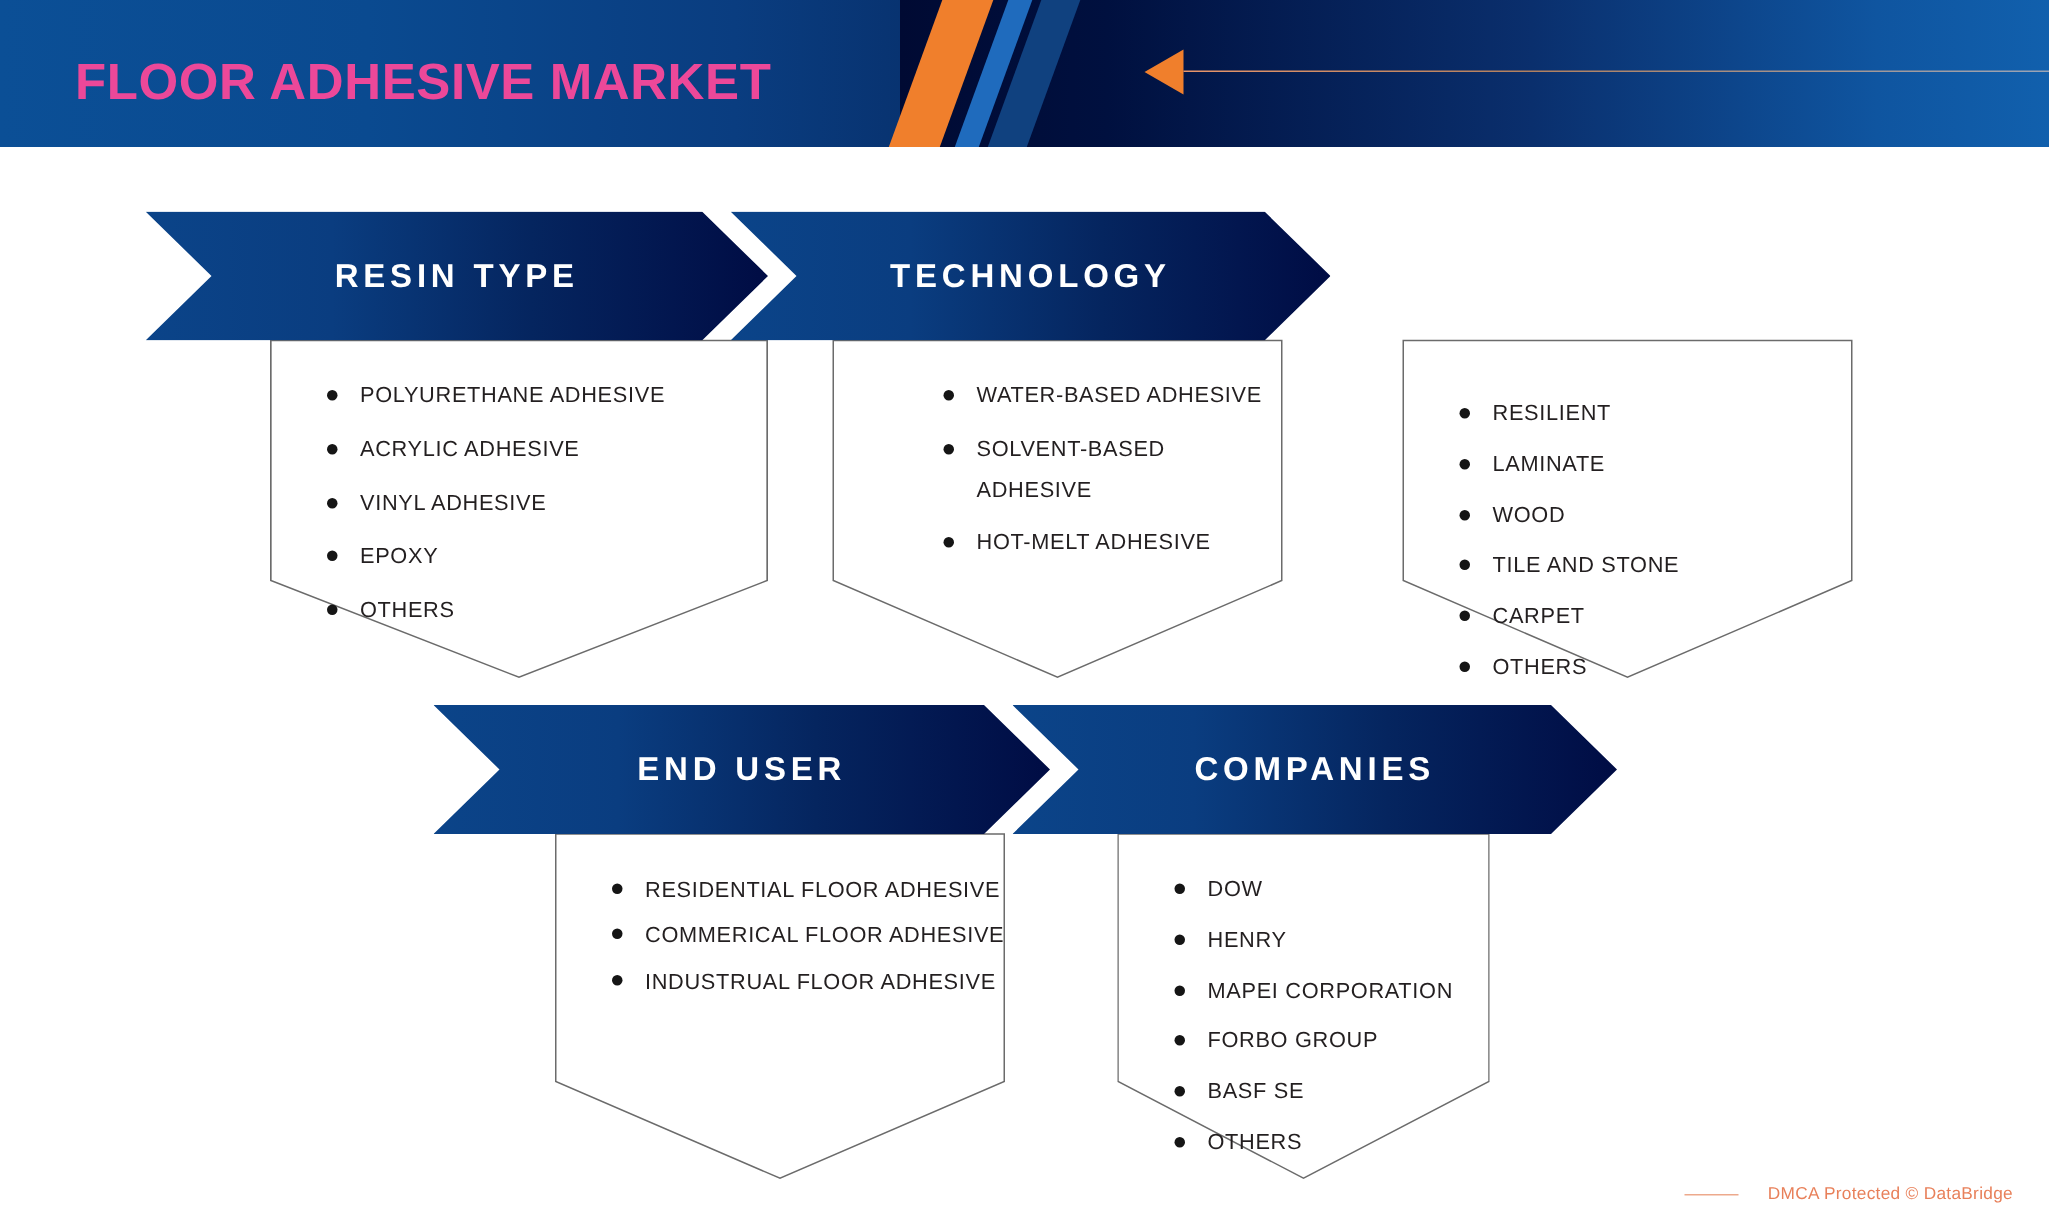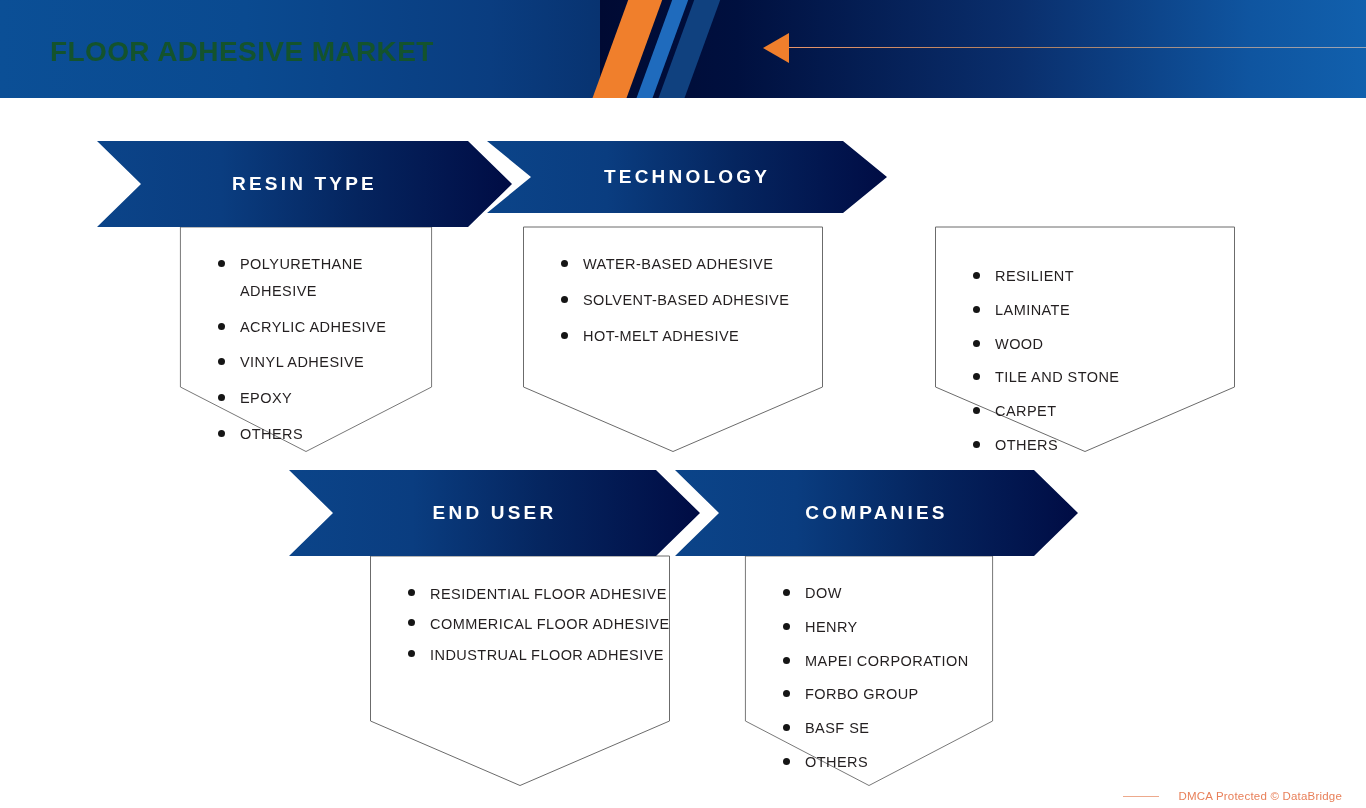--- a/index.html
+++ b/index.html
@@ -60,22 +60,22 @@
   }
   #hdr-stripe-blue2 {
     left: 676px;
     width: 26px;
     background: #10417f;
   }
   #header-title {
     position: absolute;
     left: 50px;
     top: 36px;
-    color: #14532d;
-    font-size: 28px;
+    color: #ec4899;
+    font-size: 34px;
     font-weight: bold;
     letter-spacing: 0.4px;
     font-family: "Liberation Sans", sans-serif;
     white-space: nowrap;
   }
   #hdr-arrow {
     position: absolute;
     left: 763px;
     top: 33px;
     width: 0; height: 0;
@@ -92,33 +92,33 @@
     background: linear-gradient(90deg, #e8956a 0%, #b1805f 40%, #9aa4b6 100%);
   }
 
   
   .banner {
     position: absolute;
     color: #ffffff;
     display: flex;
     align-items: center;
     justify-content: center;
-    font-size: 19px;
+    font-size: 22px;
     font-weight: bold;
     letter-spacing: 3.2px;
     white-space: nowrap;
     background: linear-gradient(90deg, #0b4489 0%, #0a3d80 30%, #05255f 62%, #000c44 100%);
     clip-path: polygon(0 0, calc(100% - 44px) 0, 100% 50%, calc(100% - 44px) 100%, 0 100%, 44px 50%);
   }
   .banner-label {
     pointer-events: none;
   }
 
   #banner-resin     { left: 97px;  top: 141px; width: 415px; height: 86px; z-index: 4; }
-  #banner-tech      { left: 487px; top: 141px; width: 400px; height: 72px; z-index: 3; }
+  #banner-tech      { left: 487px; top: 141px; width: 400px; height: 86px; z-index: 3; }
   #banner-app       { left: 862px; top: 141px; width: 407px; height: 86px; z-index: 2; }
   #banner-enduser   { left: 289px; top: 470px; width: 411px; height: 86px; z-index: 4; }
   #banner-companies { left: 675px; top: 470px; width: 403px; height: 86px; z-index: 3; text-align: right; }
 
   
   .card {
     position: absolute;
     box-sizing: border-box;
   }
   .card-svg {
@@ -148,22 +148,22 @@
   .card-item .bullet {
     position: absolute;
     left: 2px;
     top: 9px;
     width: 7px;
     height: 7px;
     border-radius: 50%;
     background: #151515;
   }
 
-  #card-resin   { left: 180px;  top: 227px; width: 252px; height: 225px; }
-  #card-tech    { left: 523px;  top: 227px; width: 300px; height: 225px; }
+  #card-resin   { left: 180px;  top: 227px; width: 332px; height: 225px; }
+  #card-tech    { left: 555px;  top: 227px; width: 300px; height: 225px; padding-left: 36px; }
   #card-app     { left: 935px;  top: 227px; width: 300px; height: 225px; }
   #card-enduser { left: 370px;  top: 556px; width: 300px; height: 230px; }
   #card-company { left: 745px;  top: 556px; width: 248px; height: 230px; }
 
   #card-resin   .card-list { padding: 24px 0 0 36px; }
   #card-tech    .card-list { padding: 24px 0 0 36px; }
   #card-app     .card-list { padding: 36px 0 0 36px; }
   #card-enduser .card-list { padding: 24px 0 0 36px; }
   #card-company .card-list { padding: 24px 0 0 36px; }
 

